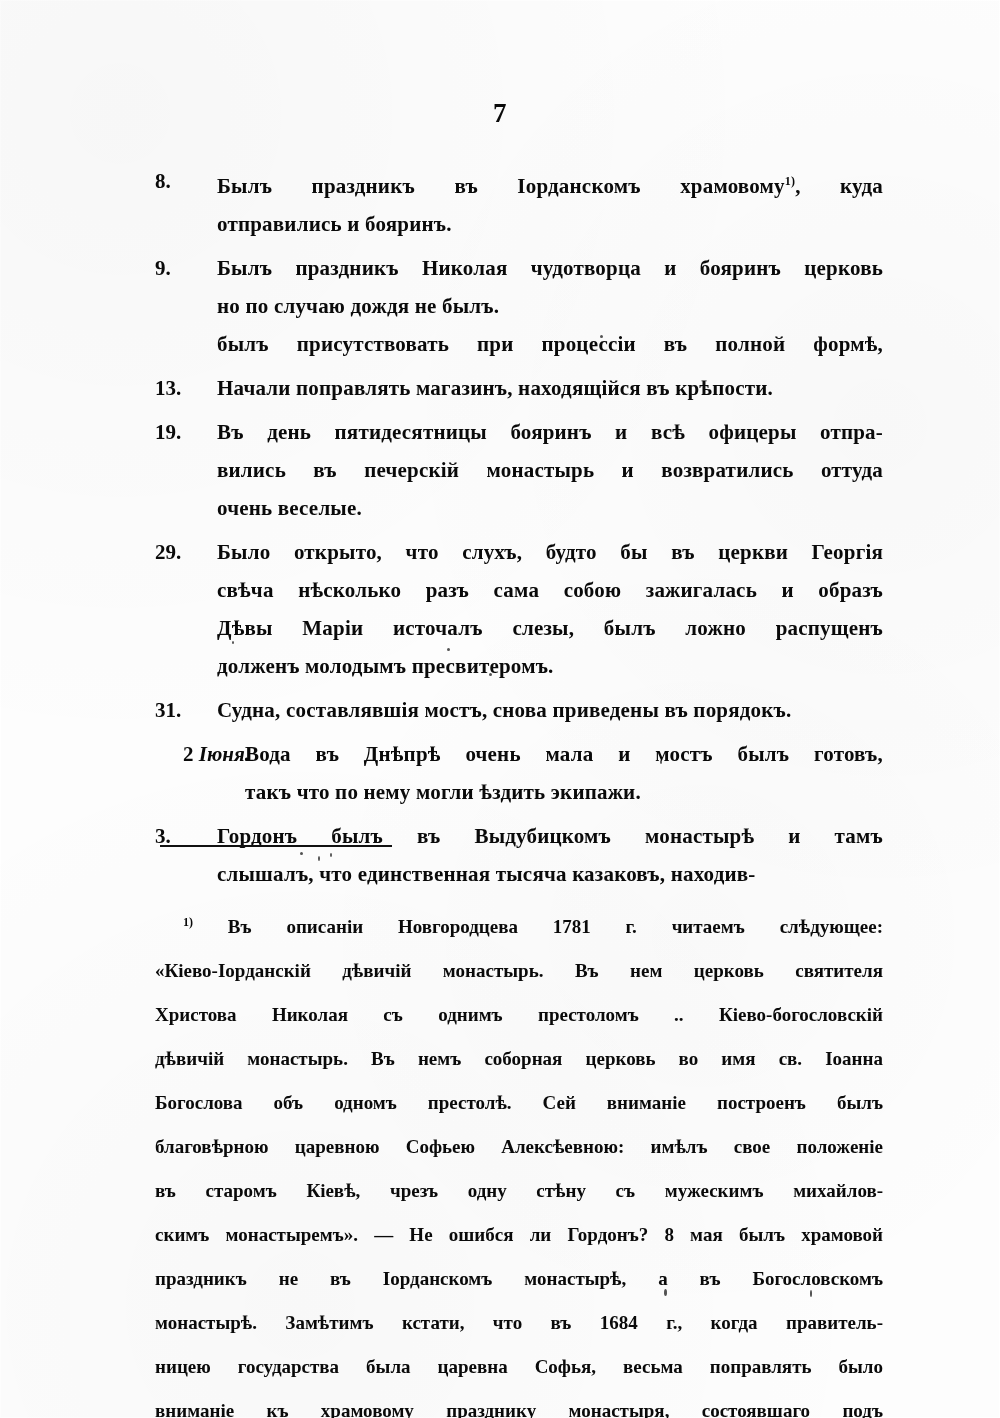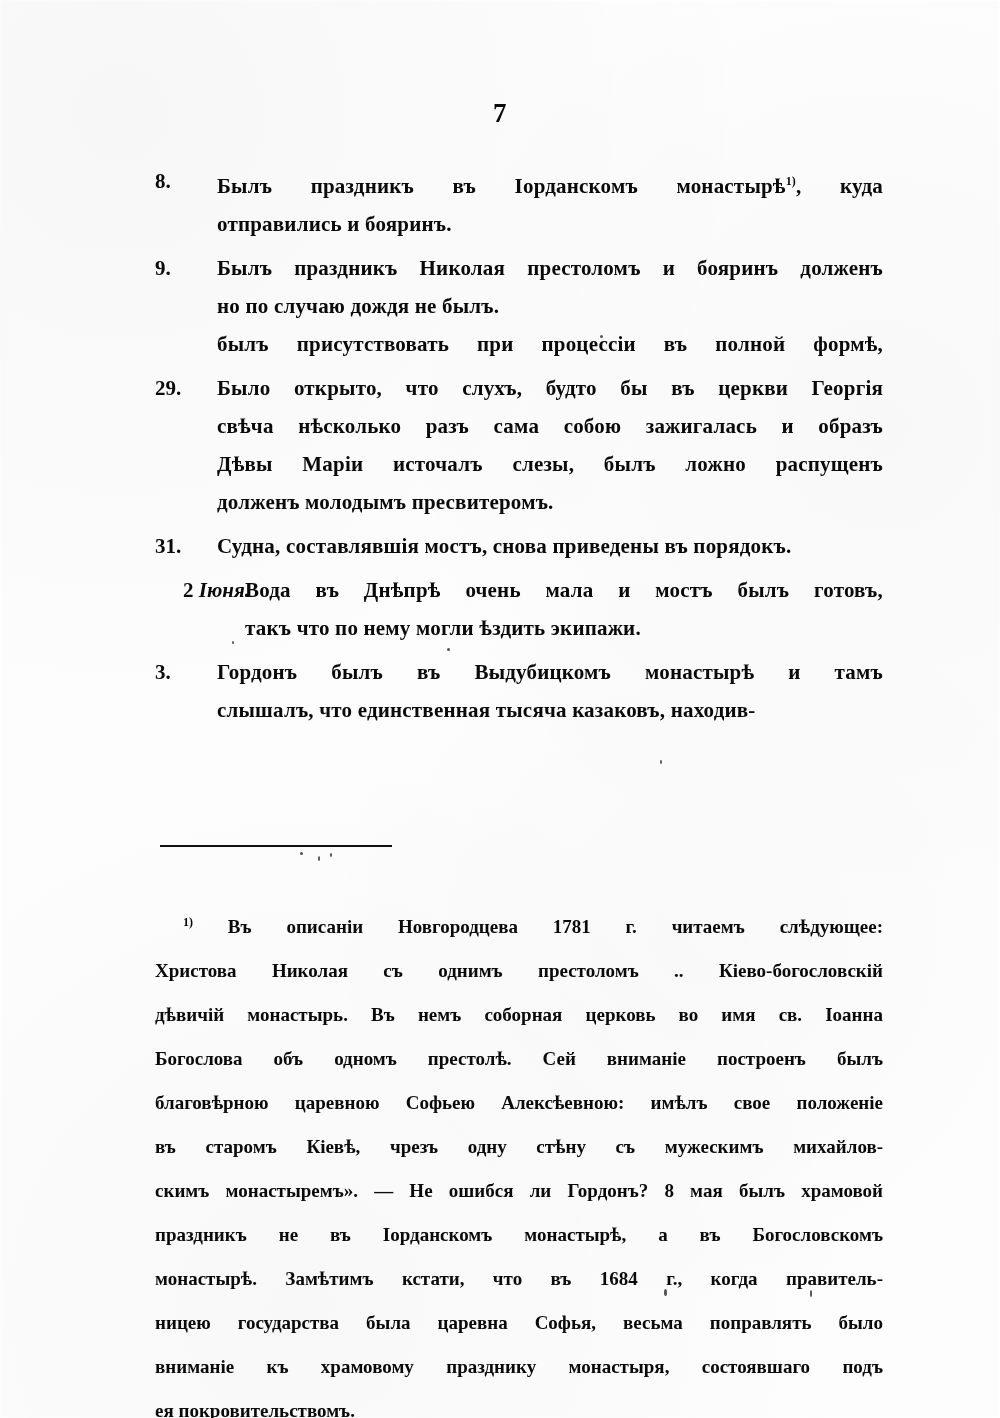--- a/index.html
+++ b/index.html
@@ -158,35 +158,49 @@
 
   <div class="paper-noise"></div>
 
   <div class="page-number">7</div>
 
   <div class="body-block">
 
     <div class="entry">
       <div class="entry-num">8.</div>
       <div class="entry-text">
-        <span class="ln"><span>Былъ праздникъ въ Іорданскомъ монастырѣ</span><span class="fn-marker">1)</span><span>, куда</span></span>
+        <span class="ln"><span>Былъ праздникъ въ Іорданскомъ храмовому</span><span class="fn-marker">1)</span><span>, куда</span></span>
         <span class="ln last">отправились и бояринъ.</span>
       </div>
     </div>
 
     <div class="entry">
       <div class="entry-num">9.</div>
       <div class="entry-text">
-        <span class="ln">Былъ праздникъ Николая престоломъ и бояринъ долженъ</span>
+        <span class="ln">Былъ праздникъ Николая чудотворца и бояринъ церковь</span>
         <span class="ln last">но по случаю дождя не былъ.</span>
         <span class="ln">былъ присутствовать при процессіи въ полной формѣ,</span>
       </div>
     </div>
 
-
+    <div class="entry">
+      <div class="entry-num">13.</div>
+      <div class="entry-text">
+        <span class="ln last">Начали поправлять магазинъ, находящійся въ крѣпости.</span>
+      </div>
+    </div>
+
+    <div class="entry">
+      <div class="entry-num">19.</div>
+      <div class="entry-text">
+        <span class="ln">Въ день пятидесятницы бояринъ и всѣ офицеры отпра-</span>
+        <span class="ln">вились въ печерскій монастырь и возвратились оттуда</span>
+        <span class="ln last">очень веселые.</span>
+      </div>
+    </div>
 
     <div class="entry">
       <div class="entry-num">29.</div>
       <div class="entry-text">
         <span class="ln">Было открыто, что слухъ, будто бы въ церкви Георгія</span>
         <span class="ln">свѣча нѣсколько разъ сама собою зажигалась и образъ</span>
         <span class="ln">Дѣвы Маріи источалъ слезы, былъ ложно распущенъ</span>
         <span class="ln last">долженъ молодымъ пресвитеромъ.</span>
       </div>
     </div>
@@ -213,20 +227,21 @@
         <span class="ln last">слышалъ, что единственная тысяча казаковъ, находив-</span>
       </div>
     </div>
 
   </div>
 
   <div class="footnote-rule"></div>
 
   <div class="footnote">
     <span class="ln first"><span class="fn-ref">1)</span> <span>Въ описаніи Новгородцева 1781 г. читаемъ слѣдующее:</span></span>
+    <span class="ln">«Кіево-Іорданскій дѣвичій монастырь. Въ нем церковь святителя</span>
     <span class="ln">Христова Николая съ однимъ престоломъ .. Кіево-богословскій</span>
     <span class="ln">дѣвичій монастырь. Въ немъ соборная церковь во имя св. Іоанна</span>
     <span class="ln">Богослова объ одномъ престолѣ. Сей вниманіе построенъ былъ</span>
     <span class="ln">благовѣрною царевною Софьею Алексѣевною: имѣлъ свое положеніе</span>
     <span class="ln">въ старомъ Кіевѣ, чрезъ одну стѣну съ мужескимъ михайлов-</span>
     <span class="ln">скимъ монастыремъ». — Не ошибся ли Гордонъ? 8 мая былъ храмовой</span>
     <span class="ln">праздникъ не въ Іорданскомъ монастырѣ, а въ Богословскомъ</span>
     <span class="ln">монастырѣ. Замѣтимъ кстати, что въ 1684 г., когда правитель-</span>
     <span class="ln">ницею государства была царевна Софья, весьма поправлять было</span>
     <span class="ln">вниманіе къ храмовому празднику монастыря, состоявшаго подъ</span>

